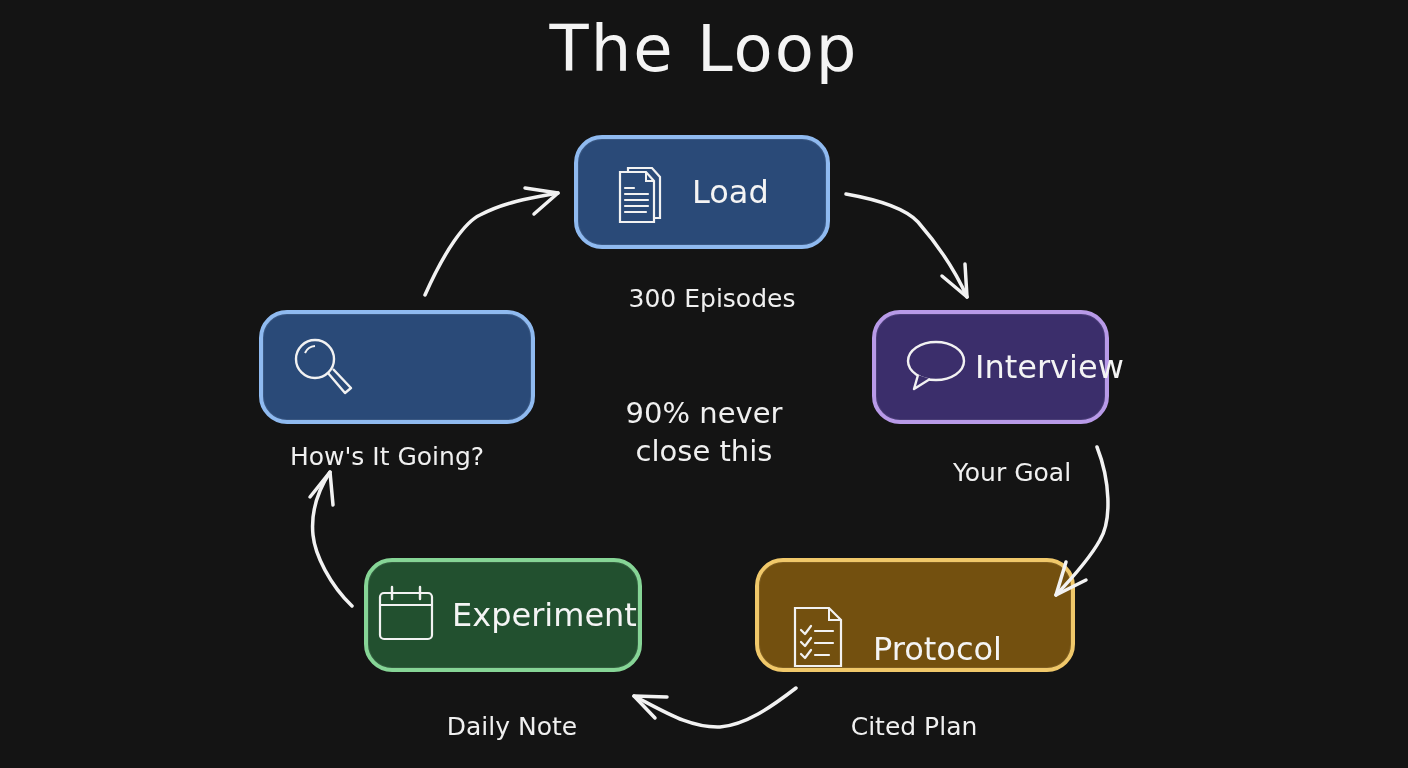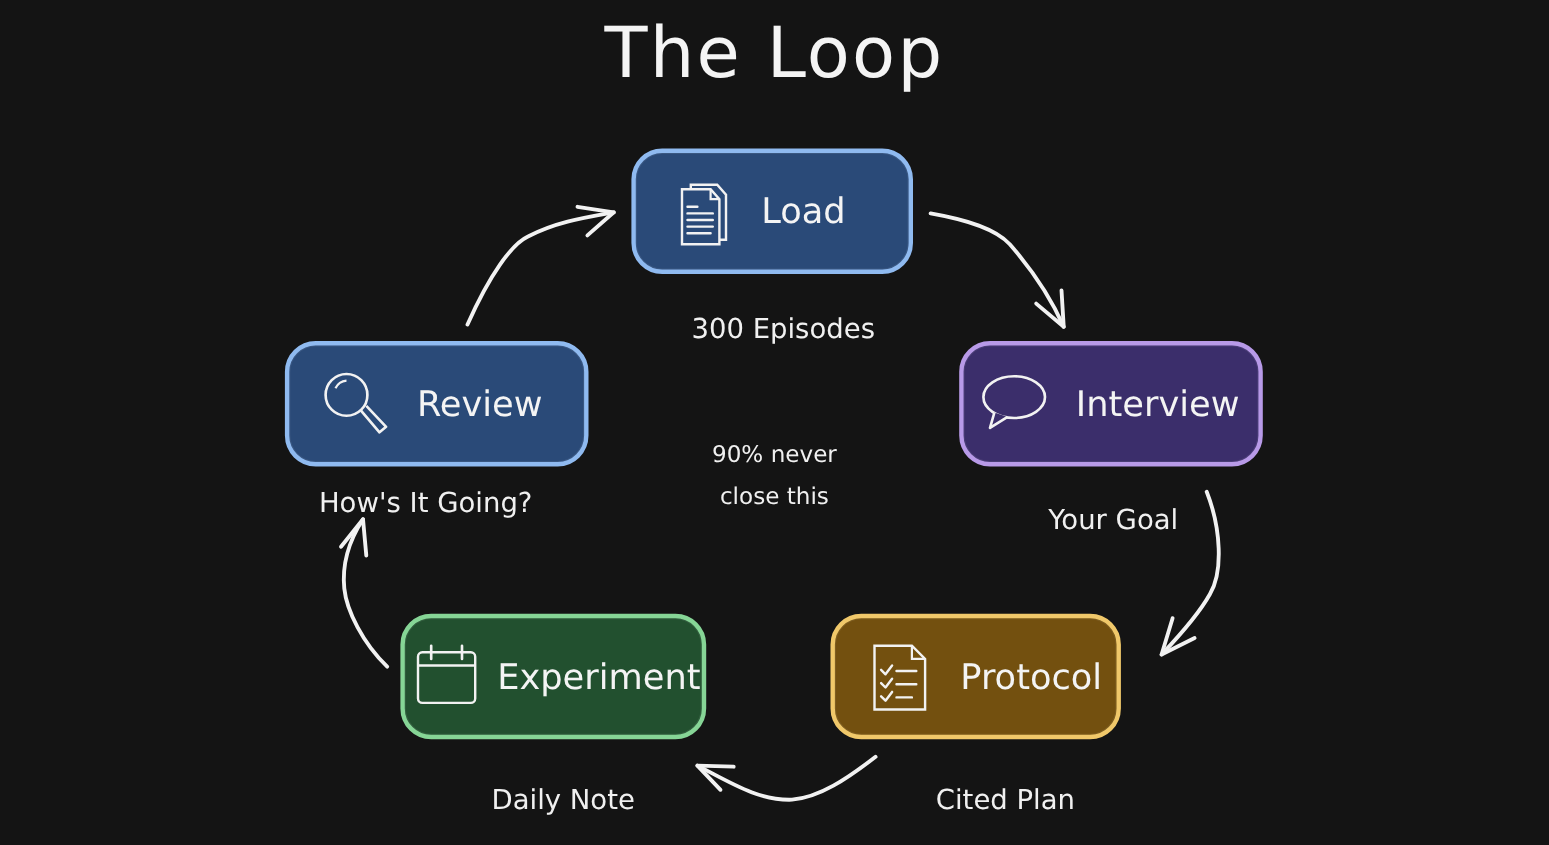--- a/index.html
+++ b/index.html
@@ -24,21 +24,21 @@
   }
   .node .label { font-size: 32px; color: #f4f4f4; white-space: nowrap; }
   .node .icon { width: 64px; height: 64px; flex: none; }
   .node .icon svg { width: 64px; height: 64px; display: block; }
   .caption {
     position: absolute; font-size: 25px; color: #f0f0f0;
     text-align: center; white-space: nowrap; margin-top: 26px;
   }
   .center-note {
     position: absolute; left: 600px; top: 394px; width: 208px;
-    text-align: center; font-size: 21px; line-height: 38px; color: #f0f0f0;
+    text-align: center; font-size: 29px; line-height: 38px; color: #f0f0f0;
   }
   svg.arrows { position: absolute; left: 0; top: 0; width: 1408px; height: 768px; pointer-events: none; }
   svg.arrows path { fill: none; stroke: #f2f2f2; stroke-width: 3.5; stroke-linecap: round; stroke-linejoin: round; }
 </style>
 </head>
 <body>
 
 <div class="title">The Loop</div>
 
 <div class="node" style="left:574px; top:135px; width:256px; height:114px; background:#2a4a78; border-color:#8fbaf0;">
@@ -47,32 +47,32 @@
       <path d="M22 8 L46 8 L54 17 L54 58 L22 58 Z" fill="none" stroke="#f2f2f2" stroke-width="2.2"></path>
       <path d="M14 12 L40 12 L48 21 L48 62 L14 62 Z" fill="#2a4a78" stroke="#f2f2f2" stroke-width="2.2"></path>
       <path d="M40 12 L40 21 L48 21" fill="none" stroke="#f2f2f2" stroke-width="2"></path>
       <path d="M19 28 H28 M19 34 H42 M19 40 H42 M19 46 H42 M19 52 H40" stroke="#f2f2f2" stroke-width="2.2" stroke-linecap="round"></path>
     </svg>
   </span>
   <span class="label">Load</span>
 </div>
 <div class="caption" style="left:574px; width:276px; top:258px;">300 Episodes</div>
 
-<div class="node" style="left:872px; top:310px; width:276px; height:114px; background:#3b2e6b; border-color:#b89ae8; padding-left:14px; gap:24px;">
+<div class="node" style="left:872px; top:310px; width:237px; height:114px; background:#3b2e6b; border-color:#b89ae8; gap:7px;">
   <span class="icon">
     <svg viewBox="0 0 64 64">
       <ellipse cx="32" cy="26" rx="28" ry="19" fill="none" stroke="#f2f2f2" stroke-width="2.4"></ellipse>
       <path d="M14 40 L10 54 L26 44" fill="#3b2e6b" stroke="#f2f2f2" stroke-width="2.4" stroke-linejoin="round"></path>
     </svg>
   </span>
   <span class="label">Interview</span>
 </div>
 <div class="caption" style="left:912px; width:200px; top:432px;">Your Goal</div>
 
-<div class="node" style="left:755px; top:558px; width:264px; height:114px; background:#73500f; border-color:#f0c86a;">
+<div class="node" style="left:755px; top:558px; width:320px; height:114px; background:#73500f; border-color:#f0c86a;align-items:flex-end;">
   <span class="icon">
     <svg viewBox="0 0 64 64">
       <path d="M8 4 L42 4 L54 16 L54 62 L8 62 Z" fill="none" stroke="#f2f2f2" stroke-width="2.2"></path>
       <path d="M42 4 L42 16 L54 16" fill="none" stroke="#f2f2f2" stroke-width="2"></path>
       <path d="M14 26 L18 30 L24 22 M14 38 L18 42 L24 34 M14 50 L18 54 L24 46" fill="none" stroke="#f2f2f2" stroke-width="2.2" stroke-linecap="round" stroke-linejoin="round"></path>
       <path d="M28 27 H46 M28 39 H46 M28 51 H42" stroke="#f2f2f2" stroke-width="2.2" stroke-linecap="round"></path>
     </svg>
   </span>
   <span class="label">Protocol</span>
 </div>
@@ -91,21 +91,20 @@
 <div class="caption" style="left:412px; width:200px; top:686px;">Daily Note</div>
 
 <div class="node" style="left:259px; top:310px; width:276px; height:114px; background:#2a4a78; border-color:#8fbaf0; gap:24px;">
   <span class="icon">
     <svg viewBox="0 0 64 64">
       <circle cx="24" cy="24" r="19" fill="none" stroke="#f2f2f2" stroke-width="2.4"></circle>
       <path d="M14 18 A12 12 0 0 1 24 11" fill="none" stroke="#f2f2f2" stroke-width="2"></path>
       <path d="M37 38 L54 58 L60 53 L42 34" fill="none" stroke="#f2f2f2" stroke-width="2.4" stroke-linejoin="round"></path>
     </svg>
   </span>
-  <span class="label">Review</span>
 </div>
 <div class="caption" style="left:272px; width:230px; top:416px;">How's It Going?</div>
 
 <div class="center-note">
   <div>90% never</div>
   <div>close this</div>
 </div>
 
 <svg class="arrows" viewBox="0 0 1408 768">
   <g>

